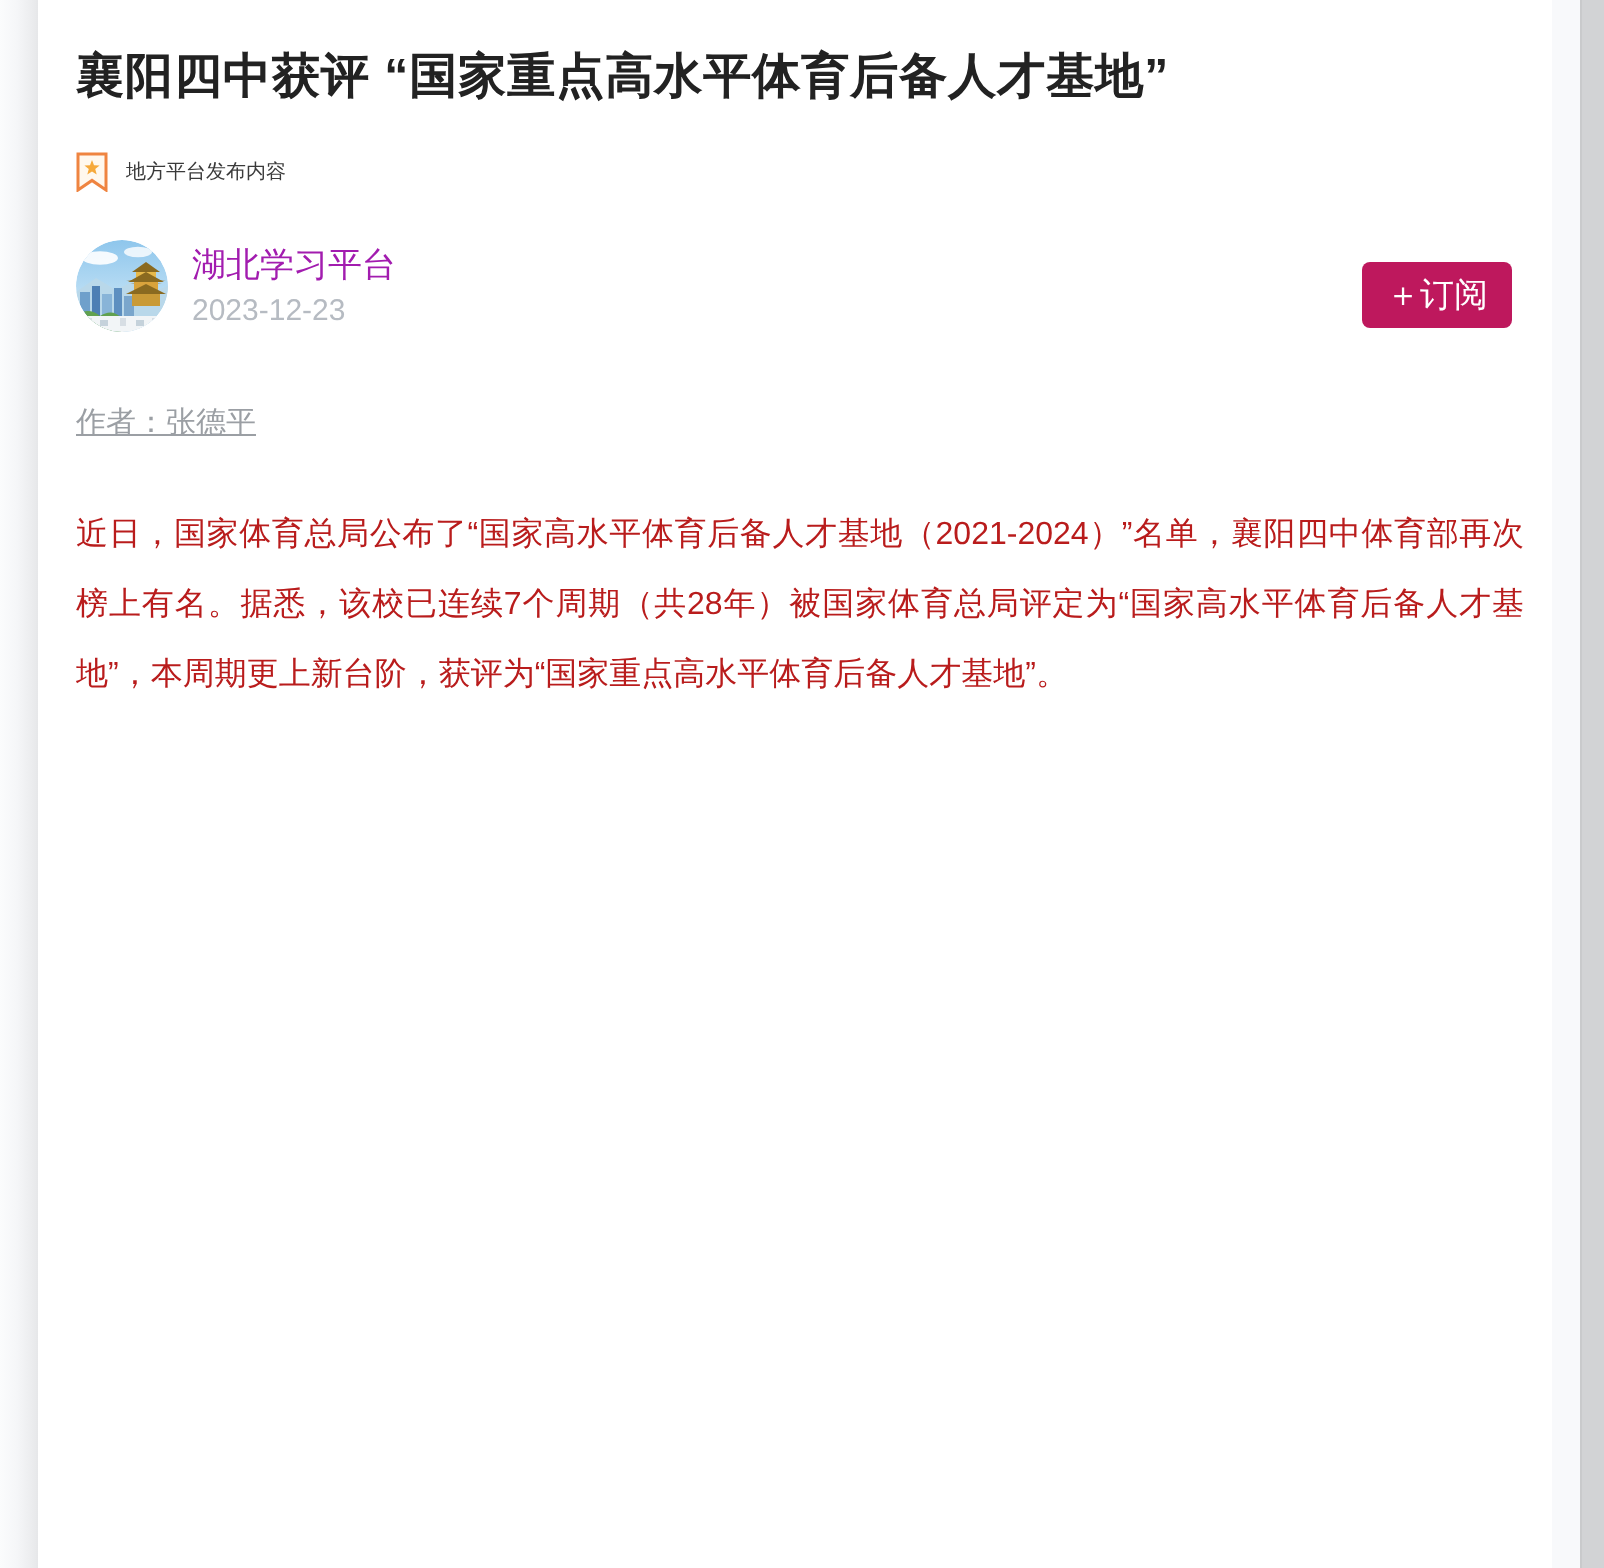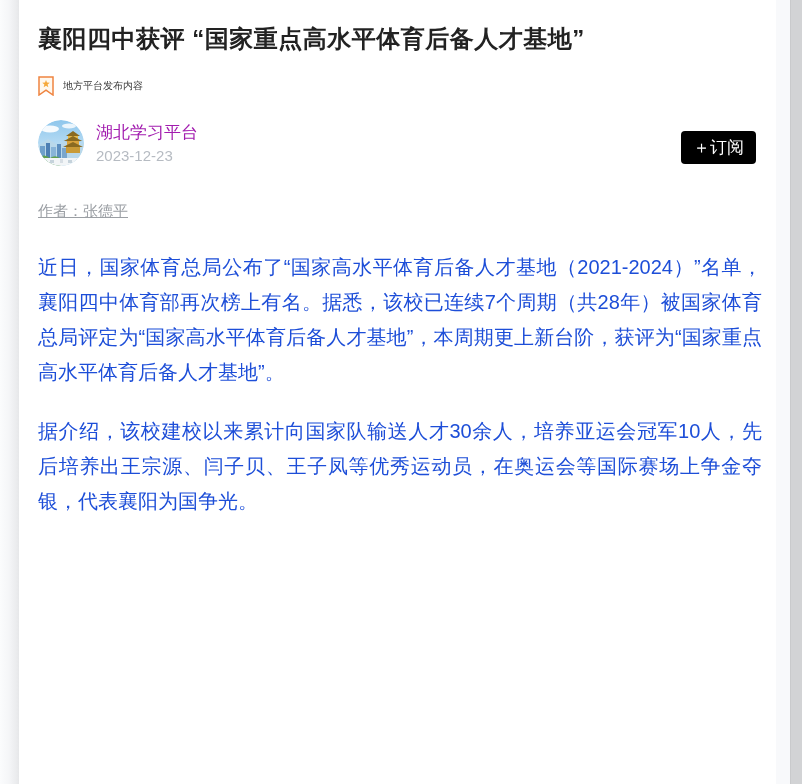--- a/index.html
+++ b/index.html
@@ -54,36 +54,36 @@
     width:46px; height:46px; border-radius:50%; overflow:hidden; flex:0 0 auto;
     cursor:pointer;
   }
   .pub-info { margin-left:12px; padding-top:2px; }
   .pub-name { font-size:17px; color:#a21caf; line-height:21px; }
   .pub-date { font-size:15px; color:#b6bbc2; line-height:19px; margin-top:3px; }
   .flex-spacer { flex:1 1 auto; }
   .subscribe-btn {
     margin-top:11px; margin-right:6px;
     min-width:74px; height:33px; padding:0 12px;
-    background:#000000; color:#ffffff;
+    background:#be185d; color:#ffffff;
     border:none; border-radius:4px;
     font-size:17px; line-height:33px;
     font-family:inherit;
     cursor:pointer;
     text-align:center;
   }
 
   .author-line {
     margin-top:36px;
     font-size:15px; color:#9b9fa4;text-decoration:underline;
   }
 
   .article { margin-top:29px; }
   .article p {
-    font-size:20px; line-height:35px; color:#1d4ed8;
+    font-size:16px; line-height:35px; color:#b91c1c;
     margin-bottom:24px;
     text-align:justify;
   }
 </style>
 </head>
 <body>
 
 <div class="left-gutter"></div>
 
 <div class="card">
@@ -147,20 +147,19 @@
         <div class="pub-date">2023-12-23</div>
       </div>
       <div class="flex-spacer"></div>
       <button class="subscribe-btn">＋订阅</button>
     </div>
 
     <div class="author-line">作者：张德平</div>
 
     <div class="article">
       <p>近日，国家体育总局公布了“国家高水平体育后备人才基地（2021-2024）”名单，襄阳四中体育部再次榜上有名。据悉，该校已连续7个周期（共28年）被国家体育总局评定为“国家高水平体育后备人才基地”，本周期更上新台阶，获评为“国家重点高水平体育后备人才基地”。</p>
-      <p>据介绍，该校建校以来累计向国家队输送人才30余人，培养亚运会冠军10人，先后培养出王宗源、闫子贝、王子凤等优秀运动员，在奥运会等国际赛场上争金夺银，代表襄阳为国争光。</p>
     </div>
 
   </div>
 </div>
 
 <div class="right-gutter"></div>
 <div class="scrollbar"></div>
 
 </body></html>

